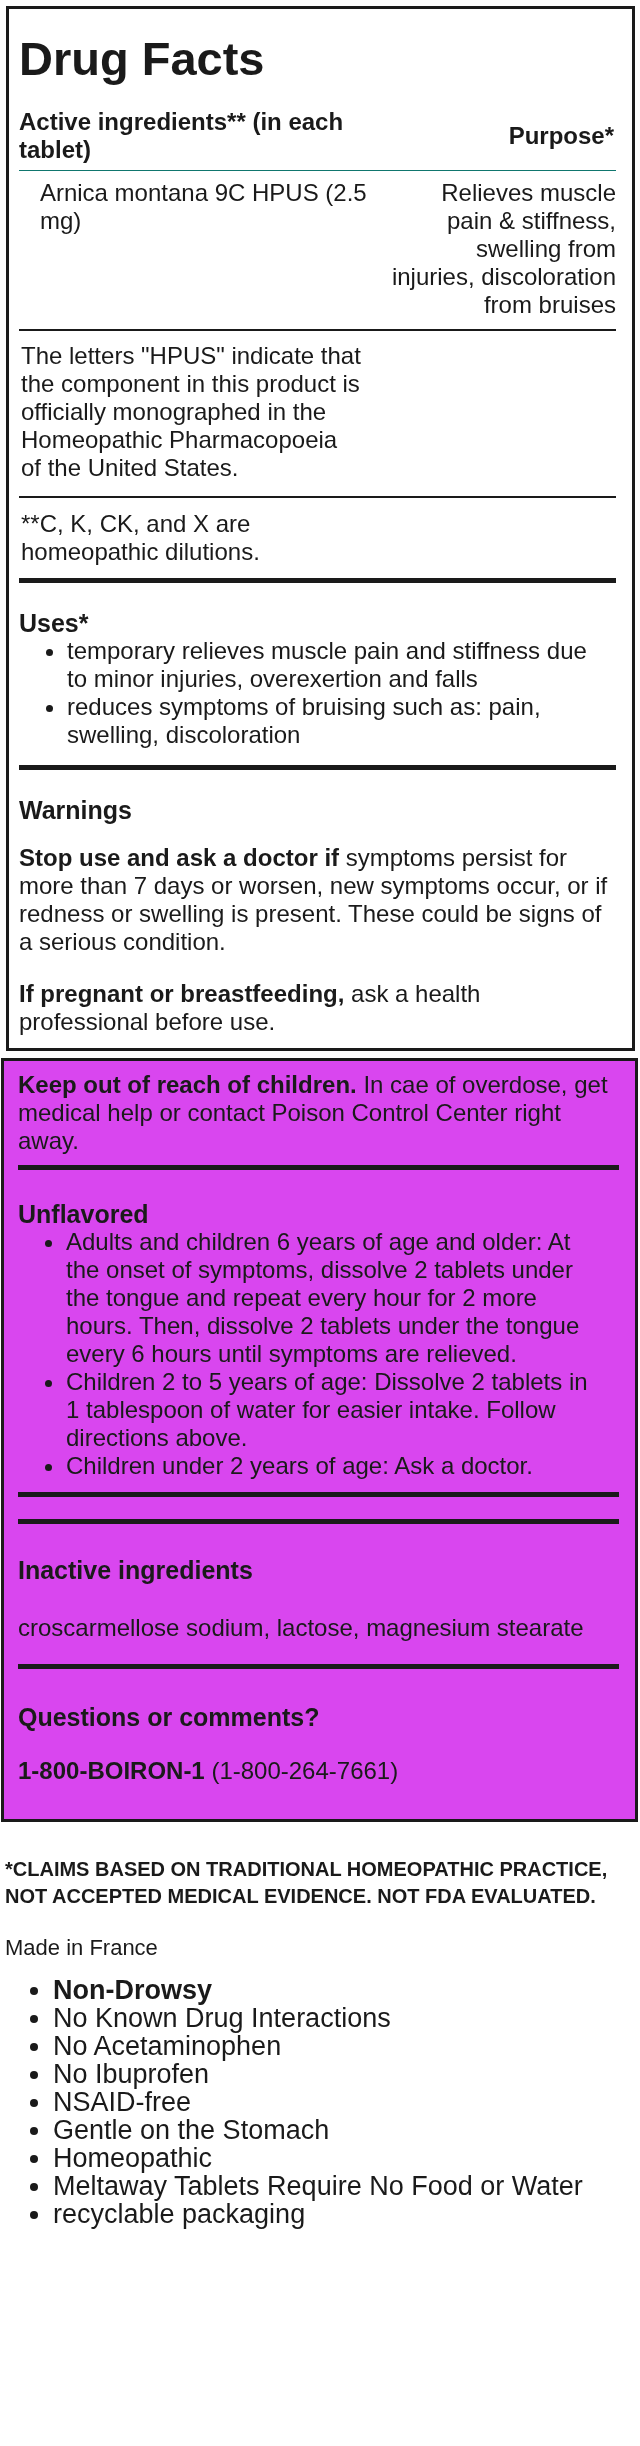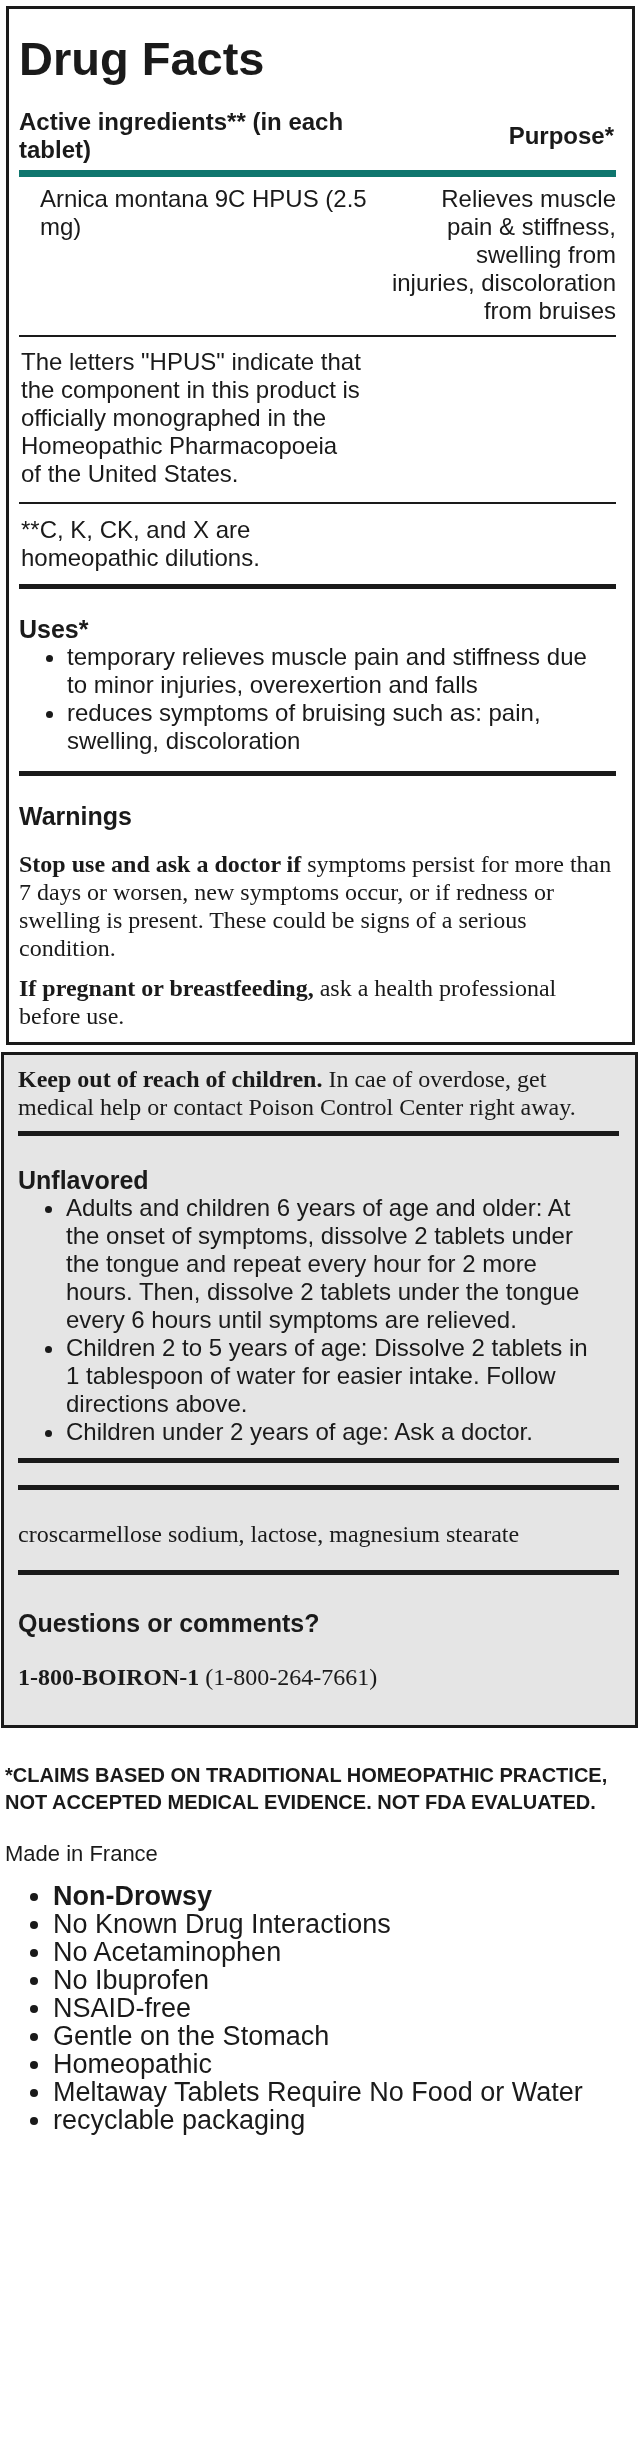--- a/index.html
+++ b/index.html
@@ -20,36 +20,36 @@
   .box1 {
     margin: 6px 5px 0 6px;
     border: 3px solid #1a1a1a;
     padding: 9px 16px 12px 10px;
     background: #fff;
   }
   .box2 {
     margin: 7px 2px 0 1px;
     border: 3px solid #1a1a1a;
     padding: 10px 16px 34px 14px;
-    background: #e5e5e5;
+    background: #d946ef;
   }
 
   .drug-title {
     font-size: 47px;
     line-height: 50px;
     font-weight: 700;
     margin: 16px 0 24px 0;
   }
 
   
   .thead {
     display: flex;
     justify-content: space-between;
     align-items: center;
-    border-bottom: 7px solid #0f766e;
+    border-bottom: 1px solid #0f766e;
     padding-bottom: 6px;
   }
   .thead .col1 { width: 352px; font-weight: 700; }
   .thead .col2 { font-weight: 700; text-align: right; padding-right: 2px; }
 
   .trow {
     display: flex;
     justify-content: flex-end;
     border-bottom: 2px solid #1a1a1a;
     padding: 8px 0 10px 2px;
@@ -73,22 +73,22 @@
     list-style: disc outside;
   }
   ul.inlist li { margin: 0; padding: 0; }
 
   
   .uses-h   { margin-top: 26px; }
   .uses-ul  { margin-top: 20px; }
   .rule-uses { margin-top: 16px; }
   .warn-h   { margin-top: 26px; }
   .p-stop   { margin-top: 20px; }
-  .p-preg   { margin-top: 12px; }
-  p { margin: 0; font-family: Liberation Serif, serif; }
+  .p-preg   { margin-top: 24px; }
+  p { margin: 0; }
 
   
   .rule-keep  { margin-top: 10px; }
   .dir-h      { margin-top: 30px; }
   .dir-ul     { margin-top: 40px; }
   .rule-dir   { margin-top: 12px; }
   .other-h    { margin-top: 30px; }
   .other-ul   { margin-top: 28px; }
   .rule-other { margin-top: 22px; }
   .inact-h    { margin-top: 32px; }
@@ -175,20 +175,21 @@
     <li>Adults and children 6 years of age and older: At the onset of symptoms, dissolve 2 tablets under the tongue and repeat every hour for 2 more hours. Then, dissolve 2 tablets under the tongue every 6 hours until symptoms are relieved.</li>
     <li>Children 2 to 5 years of age: Dissolve 2 tablets in 1 tablespoon of water for easier intake. Follow directions above.</li>
     <li>Children under 2 years of age: Ask a doctor.</li>
   </ul>
 
   <div class="rule rule-dir"></div>
 
 
   <div class="rule rule-other"></div>
 
+  <div class="sec-h inact-h">Inactive ingredients</div>
   <p class="inact-txt">croscarmellose sodium, lactose, magnesium stearate</p>
 
   <div class="rule rule-inact"></div>
 
   <div class="sec-h q-h">Questions or comments?</div>
   <p class="phone"><span class="b">1-800-BOIRON-1</span><span> (1-800-264-7661)</span></p>
 
 </div>
 
 <div class="footer">

